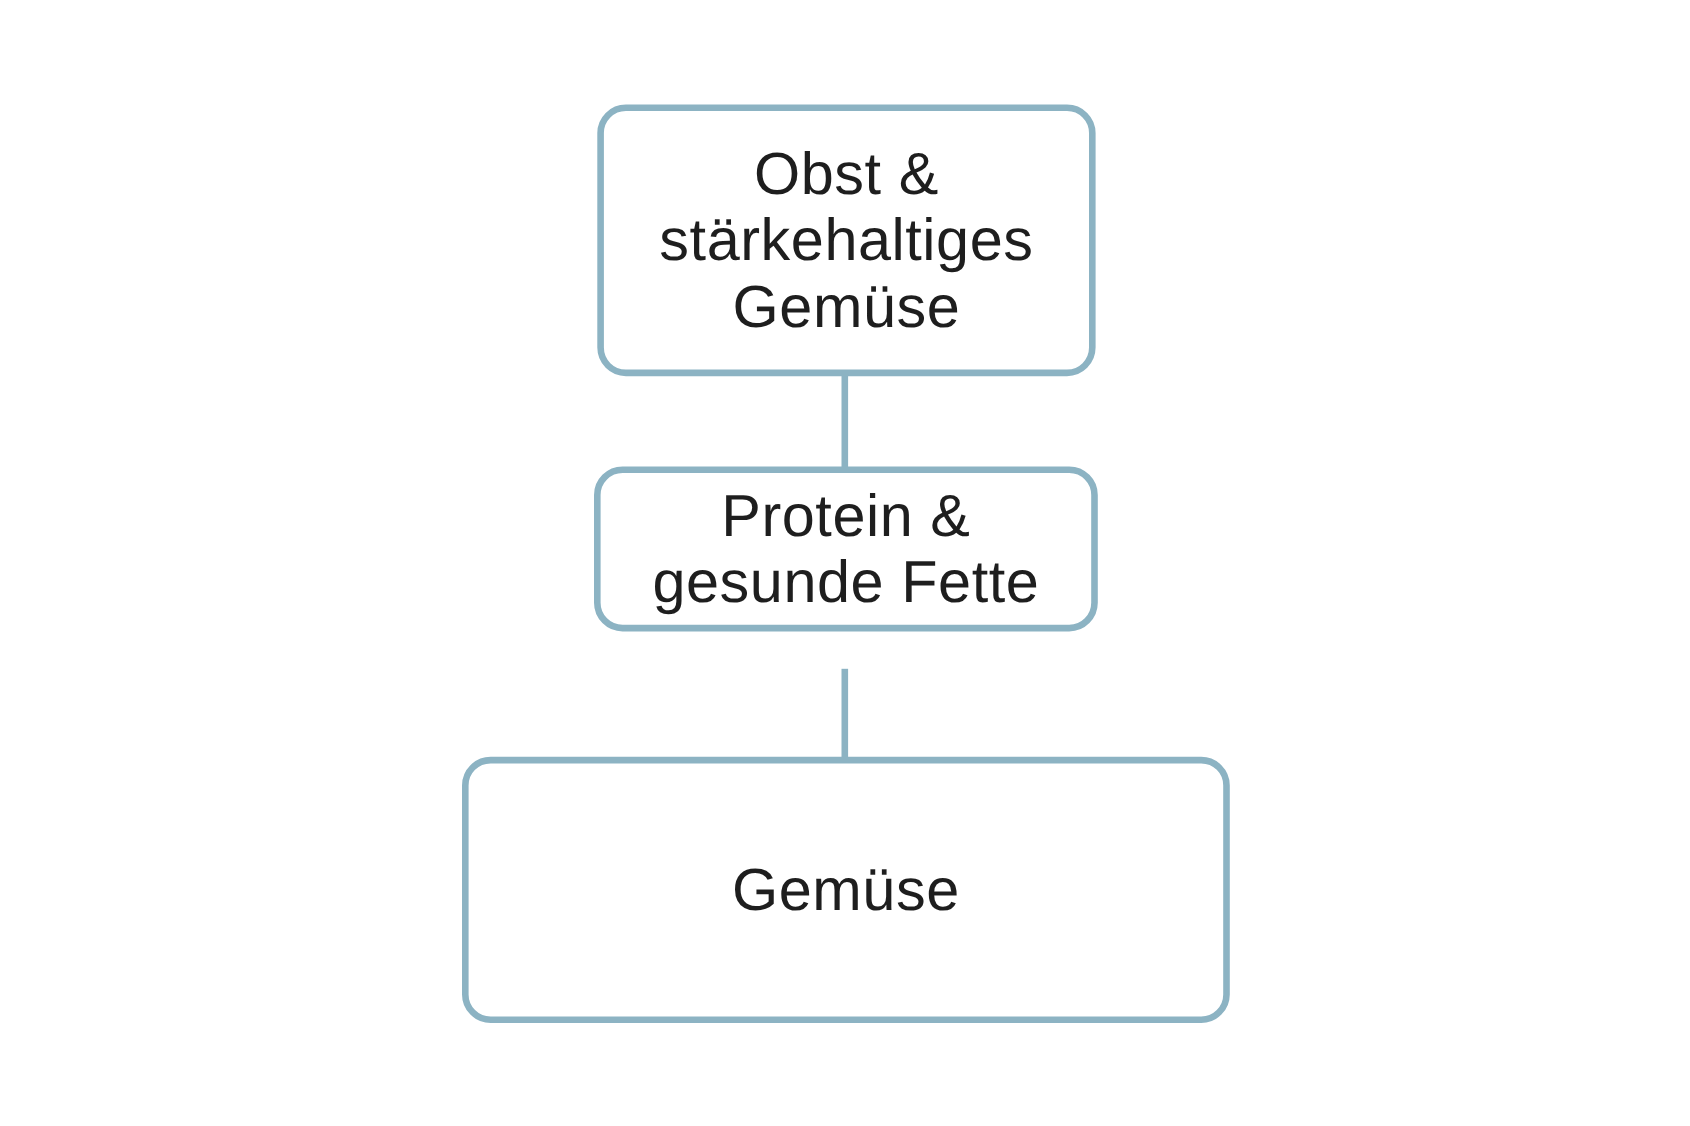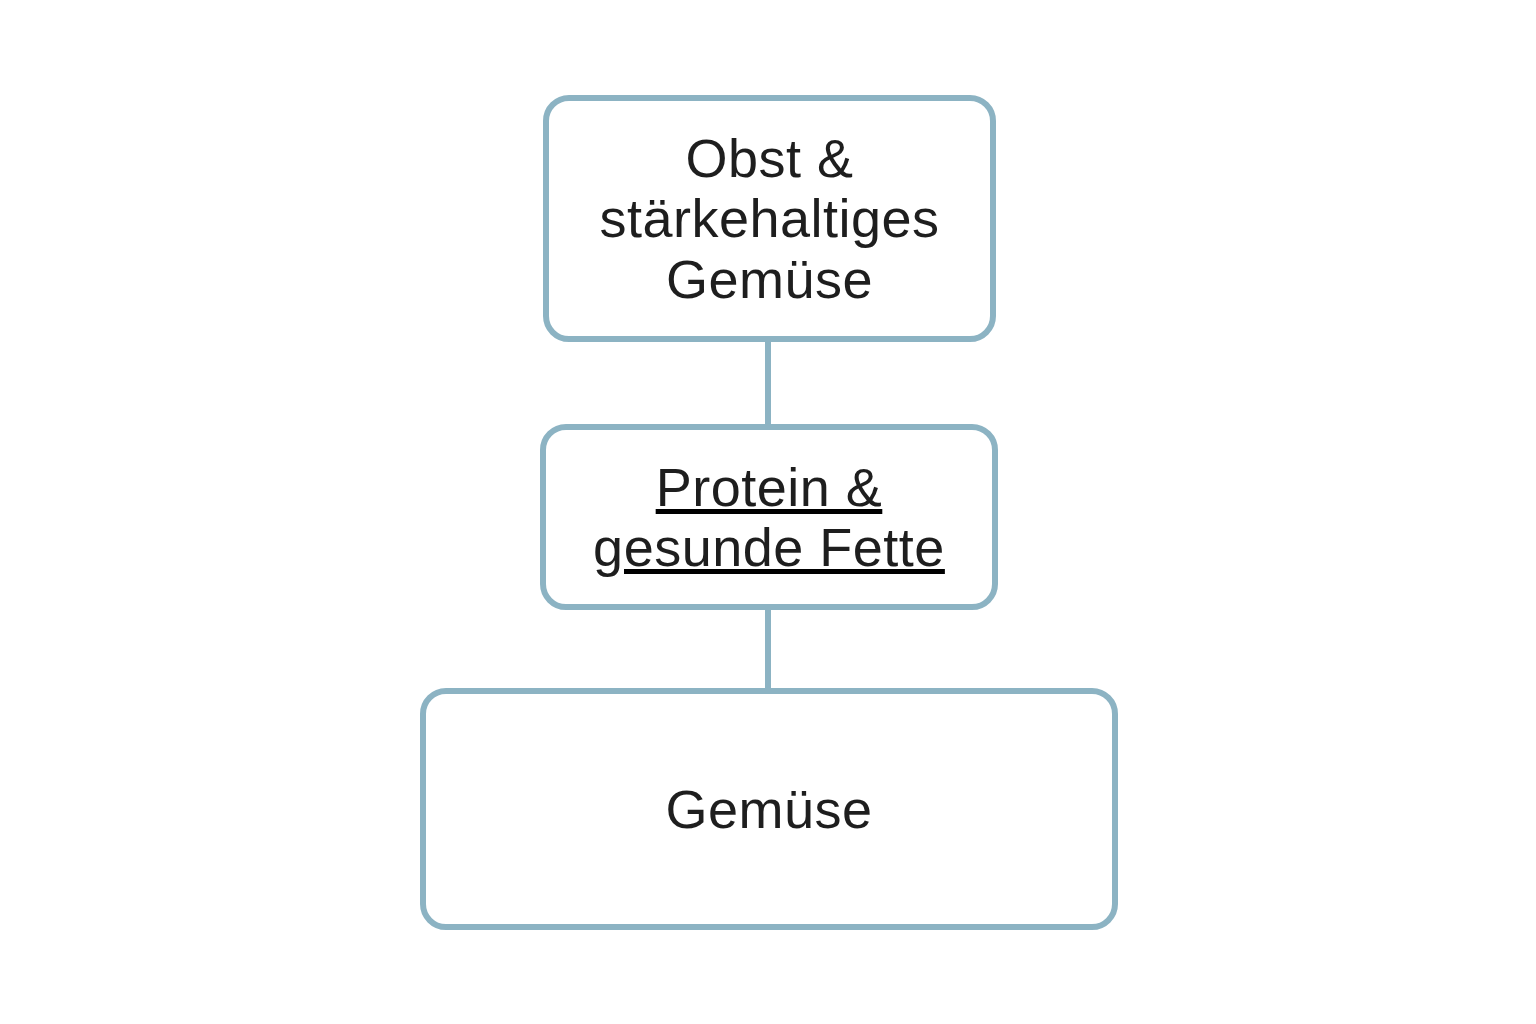--- a/index.html
+++ b/index.html
@@ -32,21 +32,21 @@
   }
   .node .label {
     white-space: pre-line;
     color: var(--text);
     font-size: 54px;
     line-height: 1.12;
     font-weight: 500;
     letter-spacing: 0.5px;
   }
   .node-top    { left: 543px; top:  95px; width: 453px; height: 247px; }
-  .node-middle { left: 540px; top: 424px; width: 458px; height: 186px; text-decoration: underline; }
+  .node-middle { left: 540px; top: 424px; width: 458px; height: 150px; }
   .node-bottom { left: 420px; top: 688px; width: 698px; height: 242px; }
   .connector {
     position: absolute;
     width: 6px;
     background: var(--accent);
   }
   .connector-1 { left: 765px; top: 340px; height: 88px; }
   .connector-2 { left: 765px; top: 608px; height: 84px; }
 </style>
 </head>

